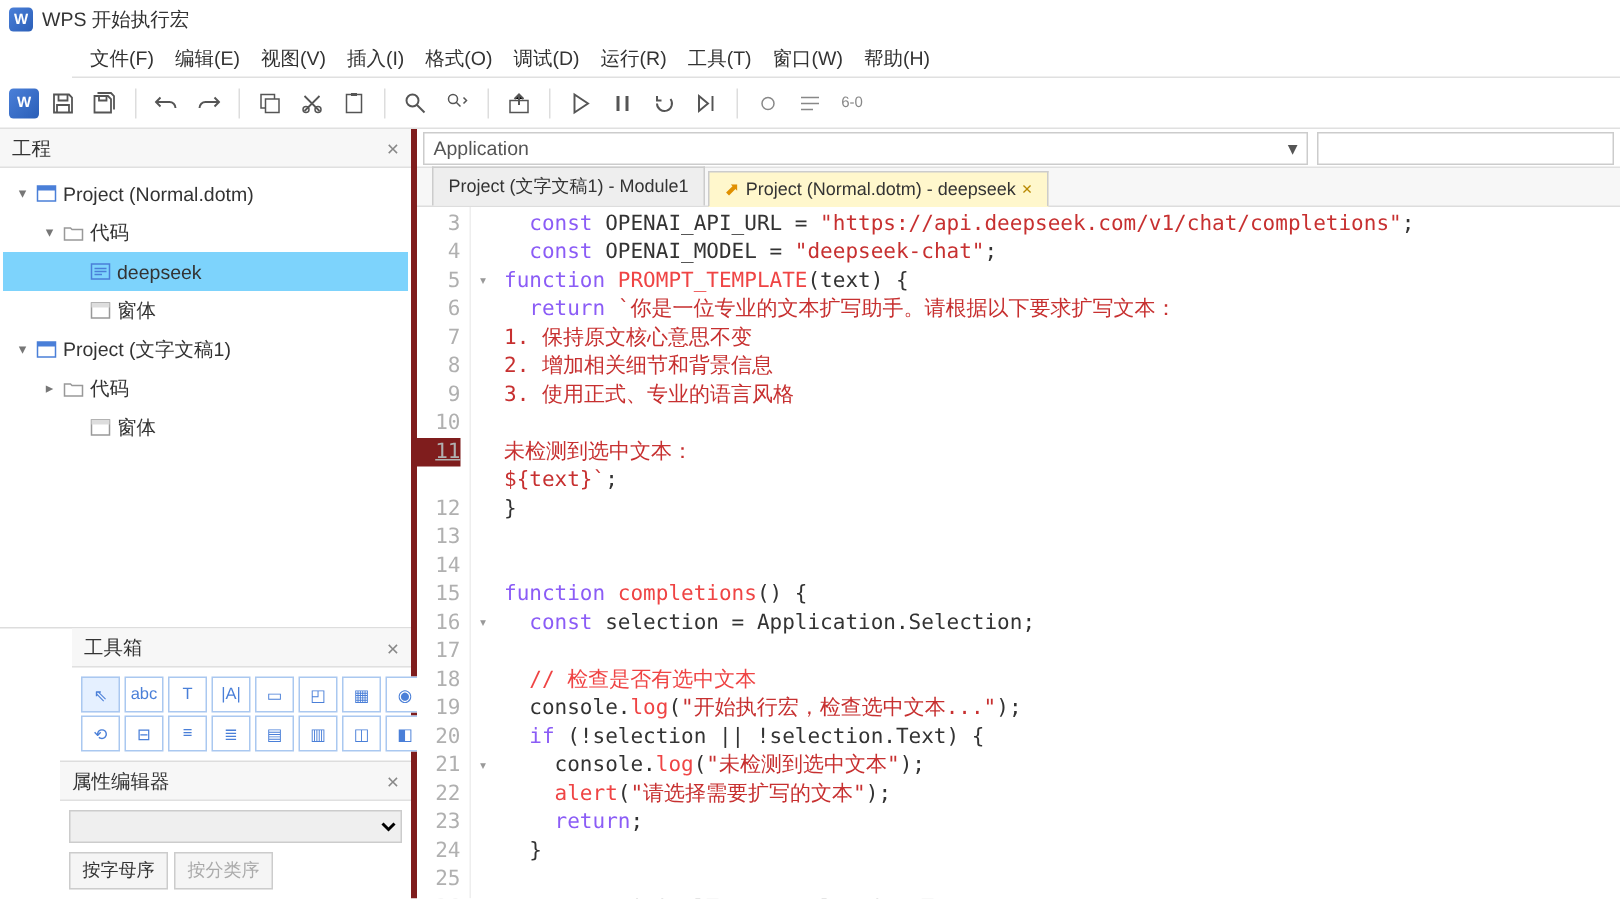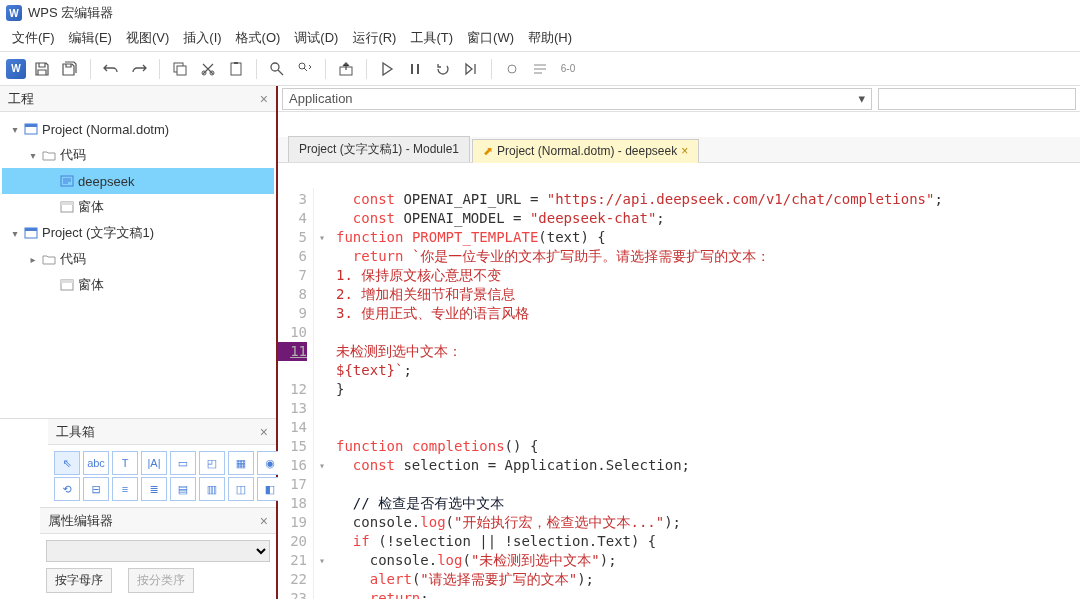--- a/index.html
+++ b/index.html
@@ -1,70 +1,70 @@
 <!DOCTYPE html>
 <html><head>
 <meta charset="utf-8">
 <style>
 * { margin: 0; padding: 0; box-sizing: border-box; }
 body { font-family: "Microsoft YaHei", sans-serif; font-size: 12px; color: #333; background: #fff; width: 1080px; height: 599px; overflow: hidden; }
 .titlebar { height: 26px; display: flex; align-items: center; padding: 0 6px; background: #fff; }
 .titlebar .logo { width: 16px; height: 16px; background: linear-gradient(135deg,#4a7fd8,#2b5fb8); border-radius: 3px; display: flex; align-items: center; justify-content: center; color: #fff; font-weight: bold; font-size: 10px; margin-right: 6px; }
 .titlebar .title { font-size: 13px; color: #333; }
-.menubar { height: 26px; display: flex; padding: 0 6px; gap: 2px; border-bottom: 1px solid #e0e0e0; }
+.menubar { height: 26px; display: flex; align-items: center; padding: 0 6px; gap: 2px; border-bottom: 1px solid #e0e0e0; margin-left: 48px; }
 .menubar span { padding: 3px 6px; font-size: 13px; cursor: default; }
 .toolbar { height: 34px; display: flex; align-items: center; padding: 0 6px; gap: 4px; border-bottom: 1px solid #e0e0e0; }
 .tool-btn { width: 24px; height: 24px; display: flex; align-items: center; justify-content: center; cursor: pointer; color: #555; border-radius: 2px; }
 .tool-btn.logo2 { width: 20px; height: 20px; background: linear-gradient(135deg,#4a7fd8,#2b5fb8); border-radius: 3px; color: #fff; font-weight: bold; font-size: 10px; }
 .sep { width: 1px; height: 20px; background: #ddd; margin: 0 4px; }
 .main { display: flex; height: calc(599px - 86px); }
-.left { width: 278px; border-right: 2px solid #7f1d1d; display: flex; flex-direction: column; }
+.left { width: 278px; border-right: 4px solid #7f1d1d; display: flex; flex-direction: column; }
 .panel-hdr { height: 26px; display: flex; align-items: center; justify-content: space-between; padding: 0 8px; background: #f7f7f7; border-bottom: 1px solid #e0e0e0; font-size: 13px; }
 .panel-hdr .close { cursor: pointer; color: #888; font-size: 14px; }
 .tree { flex: 0 0 auto; padding: 4px 2px; }
 .tree-row { display: flex; align-items: center; height: 26px; padding-left: 4px; cursor: pointer; font-size: 13px; }
 .tree-row.selected { background: #7dd3fc; }
 .tree-arrow { width: 14px; display: inline-flex; justify-content: center; color: #777; font-size: 10px; }
 .tree-icon { width: 18px; display: inline-flex; justify-content: center; margin-right: 2px; }
 .tree-flex { flex: 1 1 auto; overflow: auto; }
 .toolbox { border-top: 1px solid #ddd; padding-left: 48px; }
 .toolbox-grid { display: grid; grid-template-columns: repeat(9, 27px); gap: 2px; padding: 6px; }
 .tb-item { width: 26px; height: 24px; border: 1px solid #aac8f0; display: flex; align-items: center; justify-content: center; font-size: 11px; color: #4a7fd8; cursor: pointer; background: #fff; }
 .tb-item.active { background: #e5f0ff; }
 .propeditor { border-top: 1px solid #ddd; margin-left: 40px; }
 .prop-sel { margin: 6px; width: calc(100% - 12px); height: 22px; border: 1px solid #ccc; }
-.prop-btns { display: flex; gap: 16px; padding: 0 6px 6px; }
+.prop-btns { display: flex; gap: 4px; padding: 0 6px 6px; }
 .prop-btn { padding: 3px 8px; border: 1px solid #ccc; background: #f5f5f5; font-size: 12px; cursor: pointer; }
 .prop-btn.dis { color: #aaa; }
-.right { flex: 1; display: flex; flex-direction: column; gap: 25px; }
+.right { flex: 1; display: flex; flex-direction: column; }
 .obj-bar { height: 26px; display: flex; align-items: center; padding: 0 4px; border-bottom: 1px solid #e0e0e0; gap: 6px; }
 .obj-sel { flex: 0 0 590px; height: 22px; border: 1px solid #ccc; display: flex; align-items: center; justify-content: space-between; padding: 0 6px; color: #555; font-size: 13px; }
 .obj-sel2 { flex: 1; height: 22px; border: 1px solid #ccc; }
 .tabs { height: 26px; display: flex; align-items: flex-end; padding: 0 10px; background: #f7f7f7; border-bottom: 1px solid #ddd; gap: 2px; }
 .tab { padding: 4px 10px; border: 1px solid #ccc; border-bottom: none; background: #eee; font-size: 12px; display: flex; align-items: flex-end; gap: 4px; cursor: pointer; }
 .tab.active { background: #fff7cc; border-bottom: 1px solid #fff7cc; margin-bottom: -1px; }
 .tab .tclose { color: #b88800; font-size: 12px; cursor: pointer; }
 .editor { flex: 1; display: flex; overflow: hidden; font-family: Consolas, monospace; font-size: 14px; }
 .gutter { width: 36px; text-align: right; padding: 2px 6px 2px 0; color: #b0b0b0; background: #fff; border-right: 1px solid #eee; line-height: 19px; }
 .fold { width: 16px; padding: 2px 0; color: #999; line-height: 19px; font-size: 10px; text-align: center; }
 .code { flex: 1; padding: 2px 6px; line-height: 19px; white-space: pre; overflow: hidden; }
-.code .kw { color: #ef4444; }
+.code .kw { color: #8b5cf6; }
 .code .fn { color: #ef4444; }
 .code .str { color: #c73030; }
-.code .cmt { color: #0f172a; }
+.code .cmt { color: #ef4444; }
 .code .cur { background: #fff7cc; }
-.gutter .cur { background: #701a75; display: block; text-decoration: underline; }
+.gutter .cur { background: #7f1d1d; display: block; text-decoration: underline; }
 svg { display: block; }
 </style>
 </head>
 <body>
 
 <div class="titlebar">
   <div class="logo">W</div>
-  <div class="title">WPS 宏编辑器</div>
+  <div class="title">WPS 开始执行宏</div>
 </div>
 
 <div class="menubar" id="menubar">
     <span>文件(F)</span>
     <span>编辑(E)</span>
     <span>视图(V)</span>
     <span>插入(I)</span>
     <span>格式(O)</span>
     <span>调试(D)</span>
     <span>运行(R)</span>
@@ -363,21 +363,21 @@
  
  
  
  
  
 </pre>
         </div>
       <div class="code" id="code">  <span class="kw">const</span> OPENAI_API_URL = <span class="str">"https://api.deepseek.com/v1/chat/completions"</span>;
   <span class="kw">const</span> OPENAI_MODEL = <span class="str">"deepseek-chat"</span>;
 <span class="kw">function</span> <span class="fn">PROMPT_TEMPLATE</span>(text) {
-  <span class="kw">return</span> <span class="str">`你是一位专业的文本扩写助手。请选择需要扩写的文本：</span>
+  <span class="kw">return</span> <span class="str">`你是一位专业的文本扩写助手。请根据以下要求扩写文本：</span>
 <span class="str">1. 保持原文核心意思不变</span>
 <span class="str">2. 增加相关细节和背景信息</span>
 <span class="str">3. 使用正式、专业的语言风格</span>
 
 <div class="cur"></div><span class="str">未检测到选中文本：</span>
 <span class="str">${text}`</span>;
 }
 
 
 <span class="kw">function</span> <span class="fn">completions</span>() {

